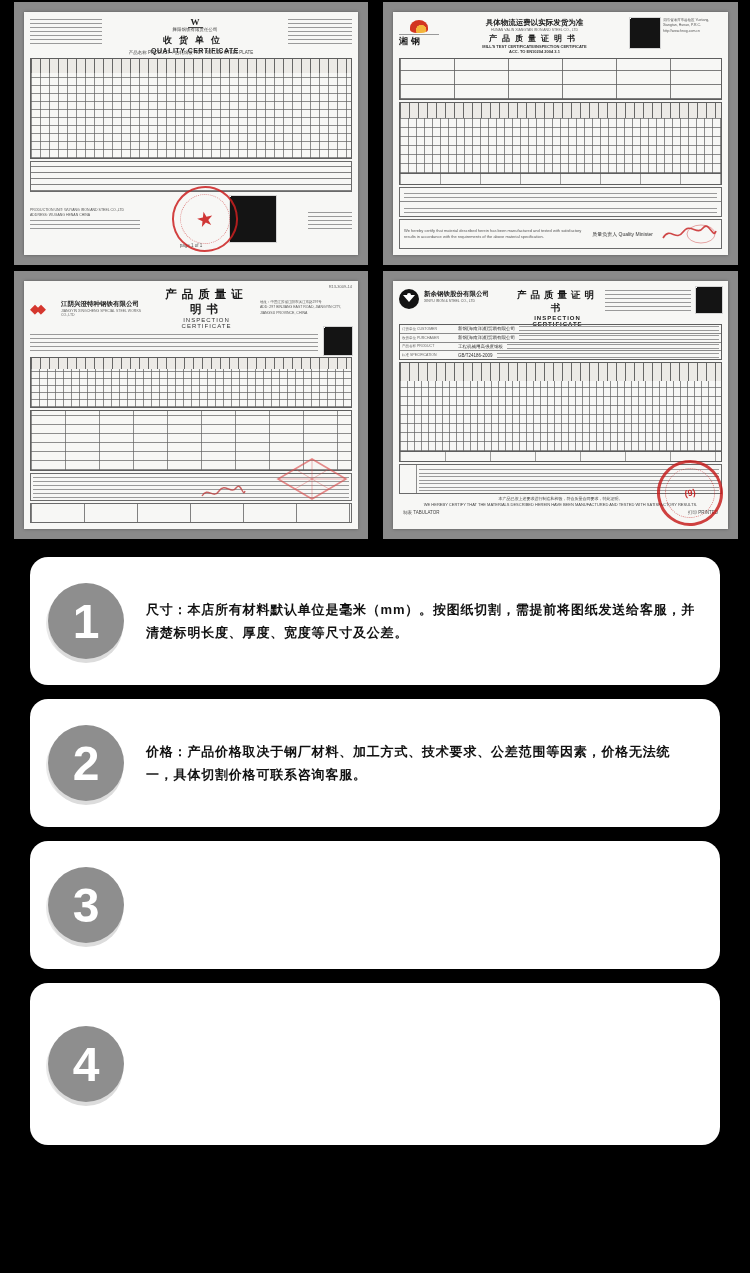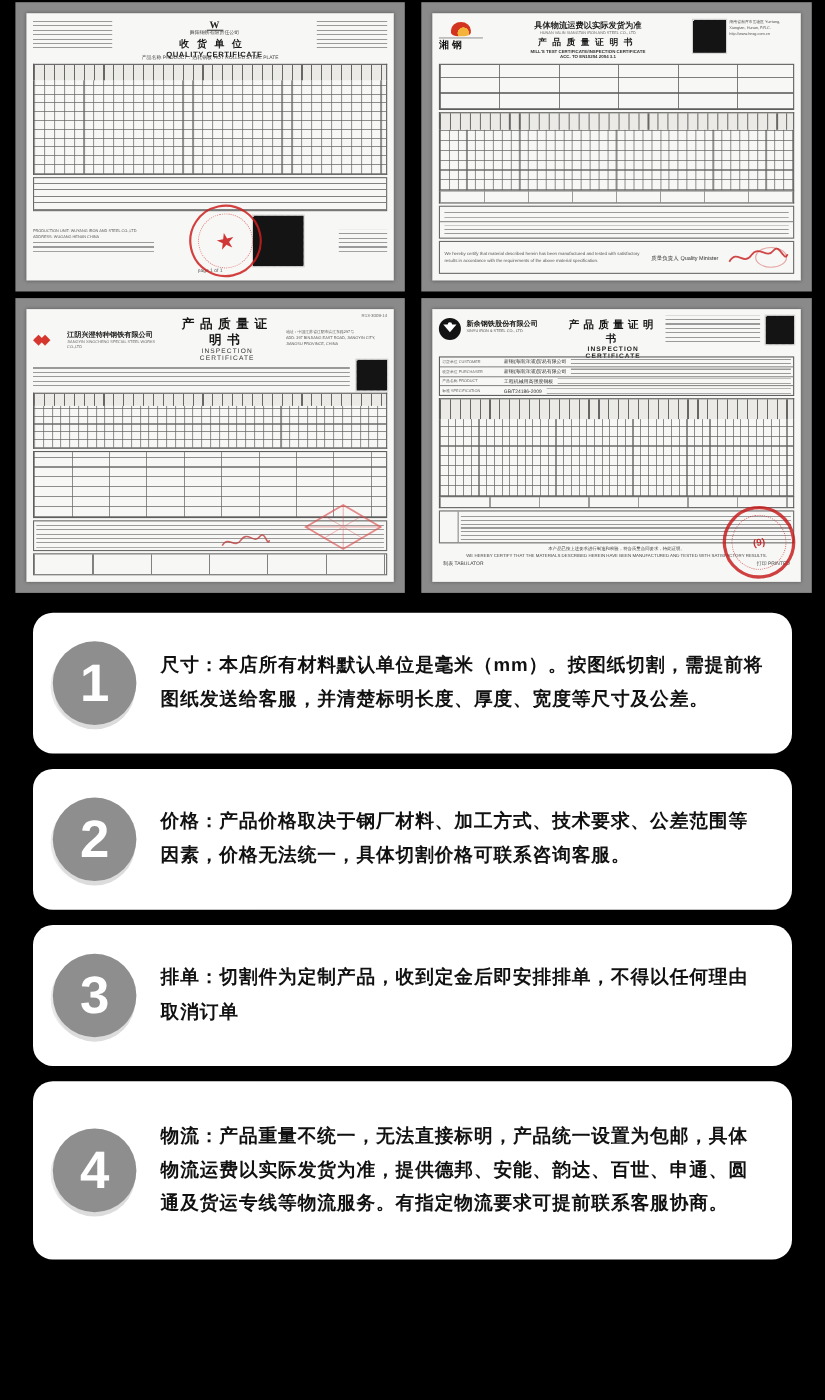--- a/index.html
+++ b/index.html
@@ -168,21 +168,21 @@
      text-shadow:0 0 18px rgba(233,190,80,.25);}
 
   
   .notices{padding:14px 30px 0;}
   .card{background:#fff;border-radius:18px;display:flex;align-items:center;gap:22px;
         padding:16px 24px 16px 18px;margin-bottom:14px;min-height:128px;box-sizing:border-box;}
   .card.tall{min-height:162px;}
   .num{width:76px;height:76px;border-radius:50%;background:#8e8e8e;color:#fff;font-size:48px;font-weight:800;
        display:flex;align-items:center;justify-content:center;flex-shrink:0;
        box-shadow:0 5px 0 -1px #dcdcdc,-3px 3px 0 -1px #e9e9e9;}
-  .txt{font-size:17px;font-weight:700;line-height:1.8;color:#111;letter-spacing:.8px;margin:0;}
+  .txt{font-size:13px;font-weight:700;line-height:1.8;color:#111;letter-spacing:.8px;margin:0;}
 </style>
 </head>
 <body>
 
 <div class="page">
 
   <section class="certs">
 
     <figure class="tile">
       <div class="paper">
@@ -360,21 +360,19 @@
     <div class="card">
       <div class="num">1</div>
       <p class="txt">尺寸：本店所有材料默认单位是毫米（mm）。按图纸切割，需提前将图纸发送给客服，并清楚标明长度、厚度、宽度等尺寸及公差。</p>
     </div>
     <div class="card">
       <div class="num">2</div>
       <p class="txt">价格：产品价格取决于钢厂材料、加工方式、技术要求、公差范围等因素，价格无法统一，具体切割价格可联系咨询客服。</p>
     </div>
     <div class="card">
       <div class="num">3</div>
-      <p class="txt">排单：切割件为定制产品，收到定金后即安排排单，不得以任何理由取消订单</p>
     </div>
     <div class="card tall">
       <div class="num">4</div>
-      <p class="txt">物流：产品重量不统一，无法直接标明，产品统一设置为包邮，具体物流运费以实际发货为准，提供德邦、安能、韵达、百世、申通、圆通及货运专线等物流服务。有指定物流要求可提前联系客服协商。</p>
     </div>
   </section>
 
 </div>
 
 </body></html>

